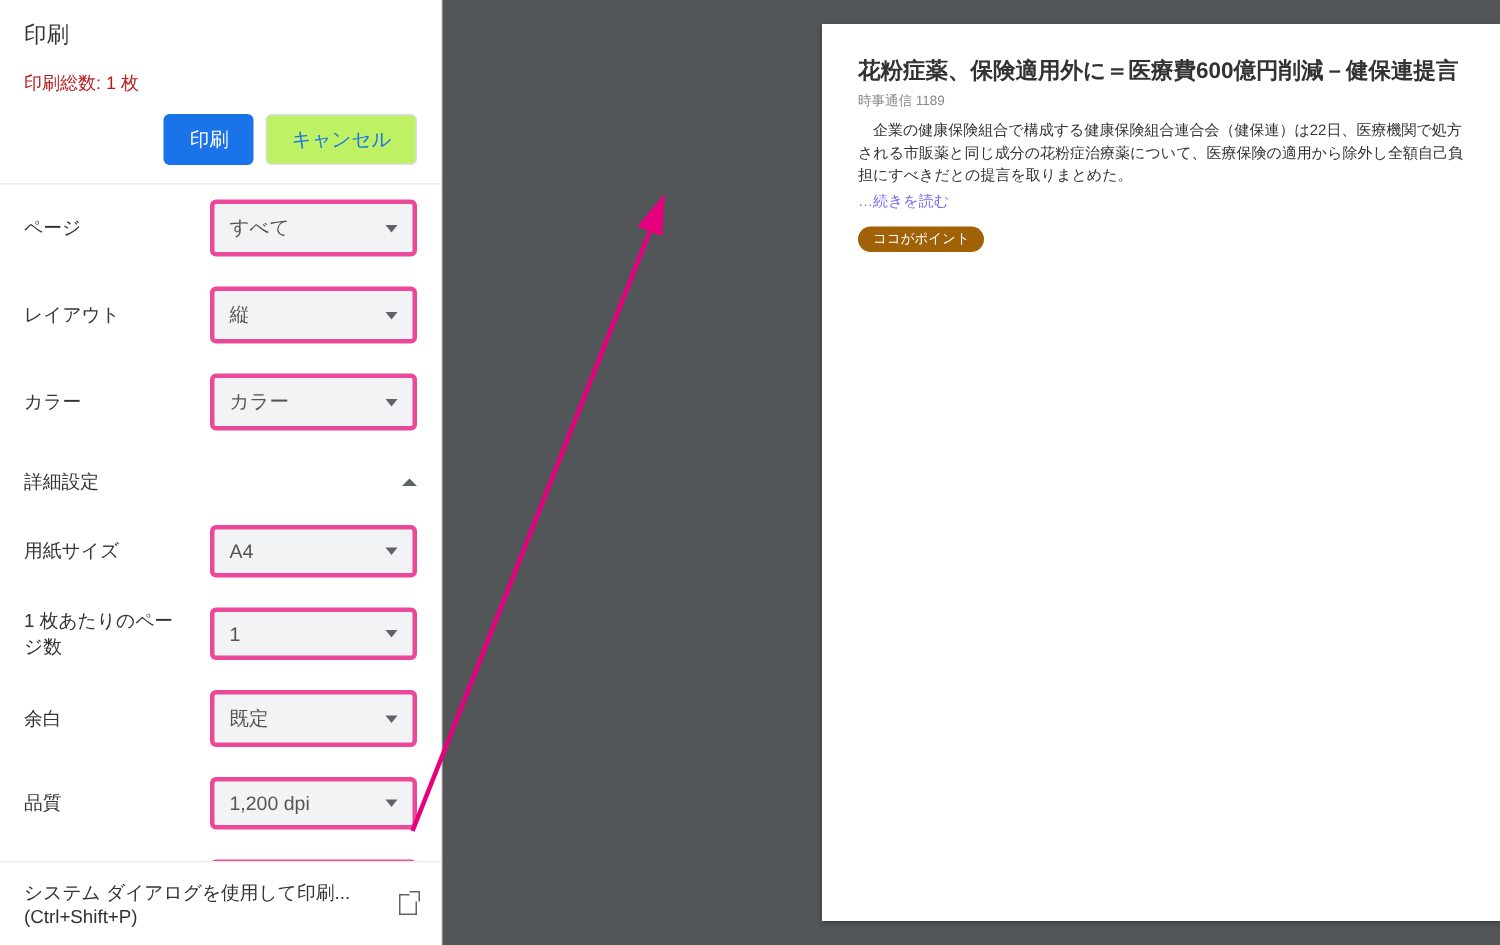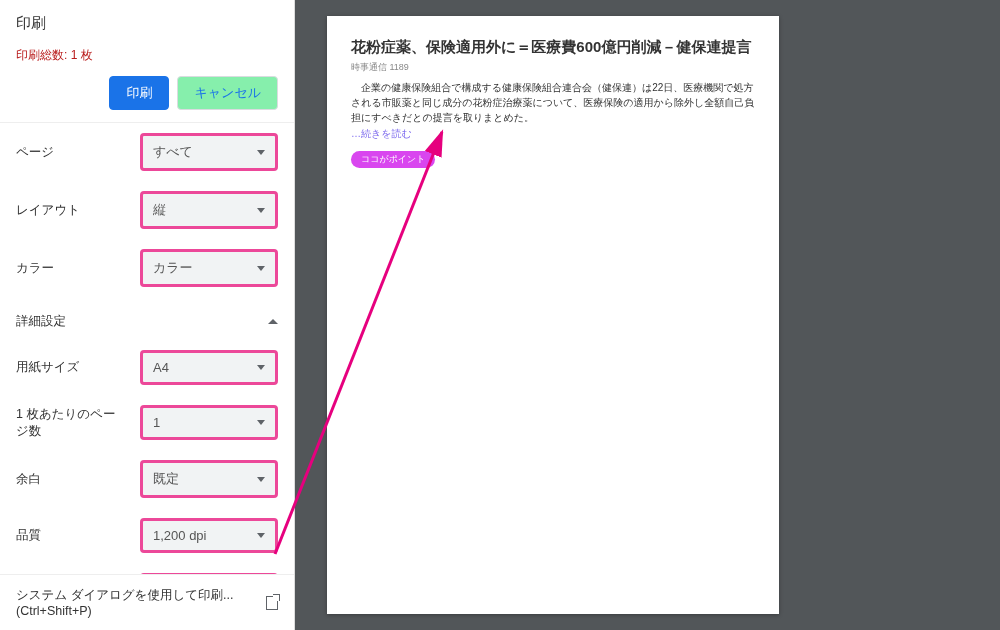--- a/index.html
+++ b/index.html
@@ -2,40 +2,40 @@
 <html><head>
 <meta charset="utf-8">
 <style>
 * { box-sizing: border-box; margin: 0; padding: 0; }
 body { font-family: "Meiryo", "MS PGothic", sans-serif; font-size: 13px; color: #333; background: #525659; width: 1000px; height: 630px; overflow: hidden; position: relative; }
 .dialog { position: absolute; left: 0; top: 0; width: 295px; height: 630px; background: #fff; display: flex; flex-direction: column; border-right: 1px solid #ddd; }
 .header { padding: 14px 16px 12px; }
 .header h1 { font-size: 15px; font-weight: normal; margin-bottom: 14px; }
 .summary { font-size: 12px; color: #b91c1c; margin-bottom: 12px; }
 .btnrow { display: flex; justify-content: flex-end; gap: 8px; }
-.btn { border: 1px solid #dadce0; border-radius: 4px; padding: 7px 16px; font-size: 13px; cursor: pointer; background: #86efac; color: #1a73e8; }
+.btn { border: 1px solid #dadce0; border-radius: 4px; padding: 7px 16px; font-size: 13px; cursor: pointer; background: #bef264; color: #1a73e8; }
 .btn.primary { background: #1a73e8; color: #fff; border-color: #1a73e8; }
 .scroll { flex: 1; overflow-y: auto; border-top: 1px solid #eee; }
 .row { display: flex; align-items: center; padding: 10px 16px; gap: 24px; }
 .row .lbl { width: 100px; font-size: 12.5px; color: #333; }
 .row .ctrl { flex: 1; position: relative; }
 .select { width: 100%; border: 3px solid #ec4899; border-radius: 4px; padding: 7px 10px; font-size: 13px; background: #f1f3f4; color: #555; display: flex; justify-content: space-between; align-items: center; cursor: pointer; }
 .caret { width: 0; height: 0; border-left: 4px solid transparent; border-right: 4px solid transparent; border-top: 5px solid #5f6368; }
 .section-title { display: flex; justify-content: space-between; align-items: center; padding: 16px 16px 10px; font-size: 12.5px; cursor: pointer; }
 .chev-up { width: 0; height: 0; border-left: 5px solid transparent; border-right: 5px solid transparent; border-bottom: 5px solid #5f6368; }
 .footer { border-top: 1px solid #eee; padding: 12px 16px; display: flex; justify-content: center; align-items: center; font-size: 12.5px; cursor: pointer; }
 .ext-icon { width: 14px; height: 14px; border: 1.5px solid #5f6368; position: relative; }
 .ext-icon::after { content: ""; position: absolute; width: 6px; height: 6px; border-top: 1.5px solid #5f6368; border-right: 1.5px solid #5f6368; top: -3px; right: -3px; background: #fff; }
-.preview { position: absolute; left: 295px; top: 0; right: 0; bottom: 0; background: #525659; display: flex; justify-content: flex-start; padding: 16px 0; margin-left: 32px; }
+.preview { position: absolute; left: 295px; top: 0; right: 0; bottom: 0; background: #525659; display: flex; justify-content: flex-end; padding: 16px 0; }
 .page { width: 452px; height: 598px; background: #fff; padding: 22px 24px; font-size: 10px; box-shadow: 0 1px 4px rgba(0,0,0,.3); }
 .page h2 { font-size: 15px; font-weight: bold; margin-bottom: 4px; }
 .meta { color: #888; font-size: 9px; margin-bottom: 6px; }
 .body-text { font-size: 10px; line-height: 1.5; text-indent: 1em; }
 .readmore { color: #7b68ee; font-size: 10px; margin-top: 2px; }
-.badge { display: inline-block; background: #d946ef; color: #fff; font-size: 9px; padding: 2px 10px; border-radius: 10px; margin: 10px 0 8px; }
+.badge { display: inline-block; background: #a16207; color: #fff; font-size: 9px; padding: 2px 10px; border-radius: 10px; margin: 10px 0 8px; }
 .point-box { border-left: 2px solid #ddd; padding: 4px 0 4px 14px; margin-left: 10px; }
 .point-box h3 { font-size: 11px; font-weight: bold; margin-bottom: 4px; }
 .point-box p { font-size: 9.5px; line-height: 1.5; color: #444; }
 .arrow-svg { position: absolute; left: 270px; top: 124px; pointer-events: none; z-index: 10; }
 </style>
 </head>
 <body>
 
 <div class="dialog">
   <div class="header">

